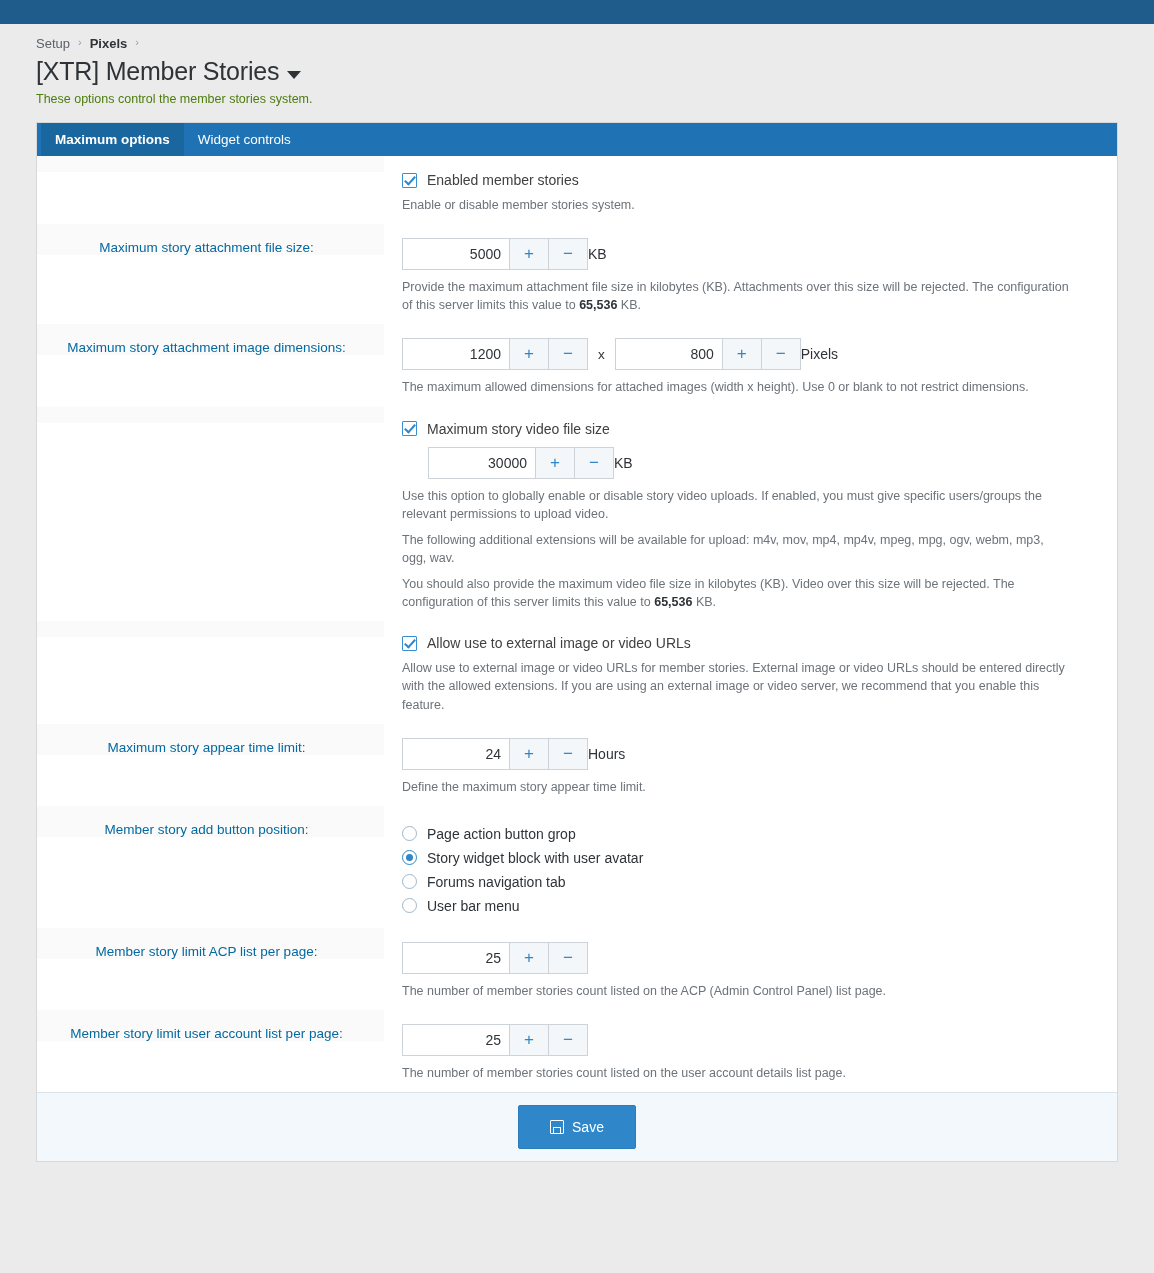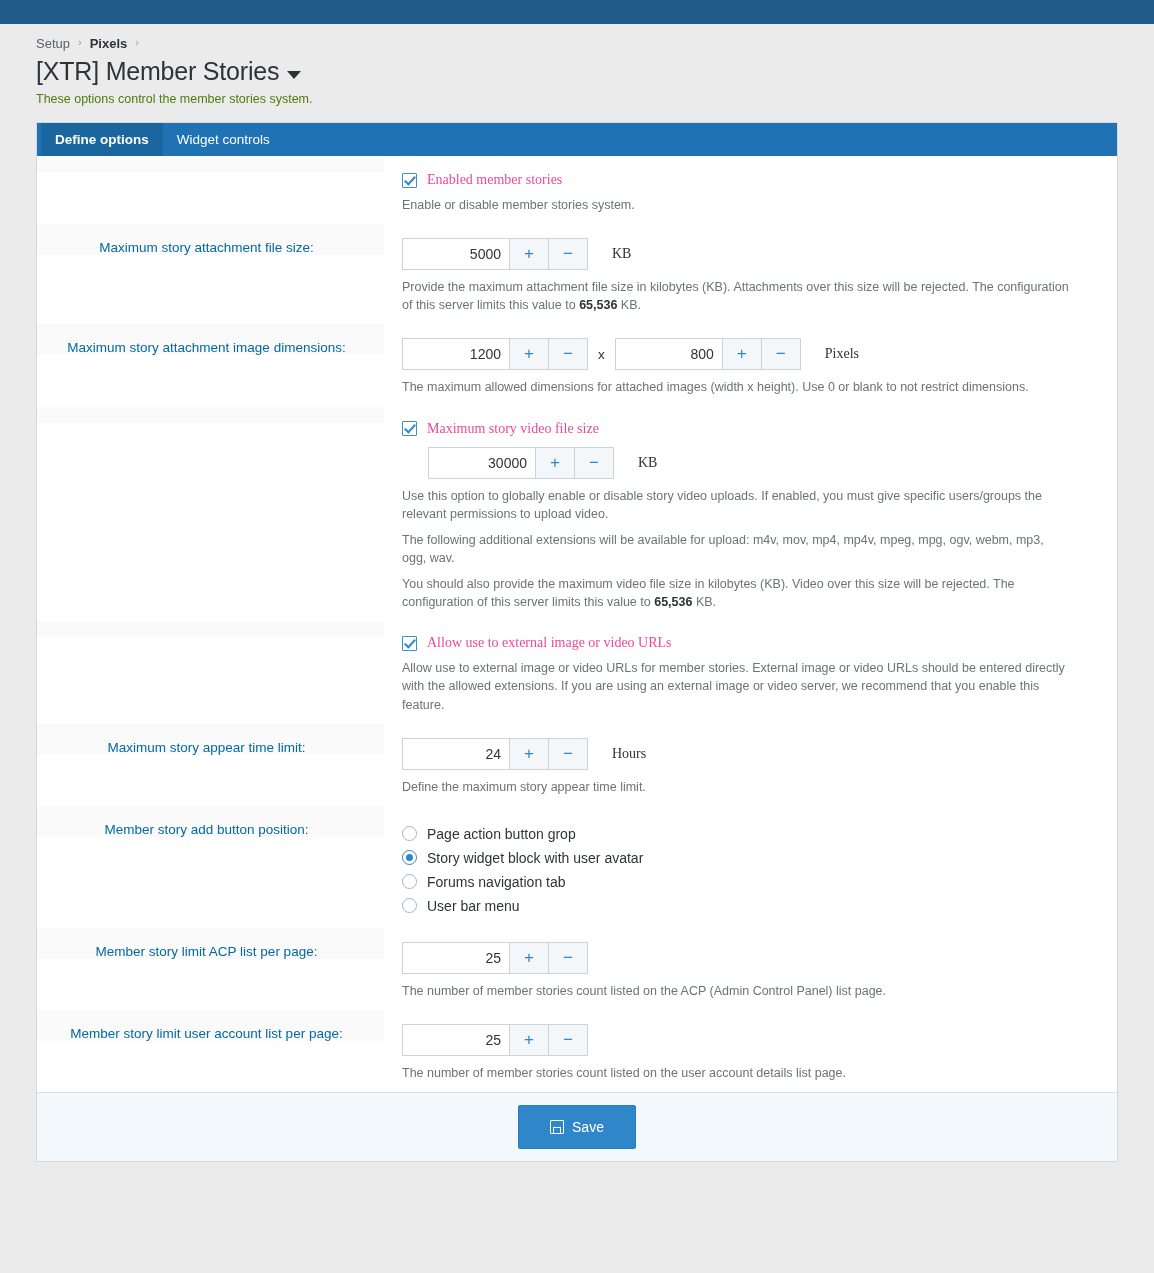--- a/index.html
+++ b/index.html
@@ -114,22 +114,21 @@
   .ctl {
     flex: 1 1 auto;
     padding: 14px 48px 10px 18px;
     background: #ffffff;
   }
   .checkline {
     display: flex;
     align-items: center;
     gap: 10px;
     font-size: 14px;
-    color: #ec4899;
-    font-family: Liberation Serif, serif;
+    color: #404040;
   }
   .cb {
     width: 15px;
     height: 15px;
     border: 1px solid #3a8fd0;
     background: #fff;
     position: relative;
     flex: 0 0 15px;
     border-radius: 1px;
   }
@@ -180,22 +179,21 @@
     font-size: 17px;
     display: flex;
     align-items: center;
     justify-content: center;
     cursor: pointer;
     user-select: none;
   }
   .unit {
     font-size: 14px;
     color: #2f3337;
-    margin-left: 24px;
-    font-family: Liberation Serif, serif;
+    margin-left: 0;
   }
   .inline {
     display: flex;
     align-items: center;
   }
   .x-sep {
     margin: 0 10px;
     font-size: 13.5px;
     color: #2f3337;
   }
@@ -299,21 +297,21 @@
   <div class="title-row">
     <h1 class="page-title">[XTR] Member Stories</h1>
     <span class="caret"></span>
   </div>
 
   <div class="subtitle">These options control the member stories system.</div>
 
   <div class="panel-wrap">
 
     <div class="tabs">
-      <div class="tab active">Define options</div>
+      <div class="tab active">Maximum options</div>
       <div class="tab">Widget controls</div>
     </div>
 
     <div class="rows">
 
       <div class="row">
         <div class="lbl"></div>
         <div class="ctl first-row-top">
           <div class="checkline">
             <span class="cb checked"></span>

